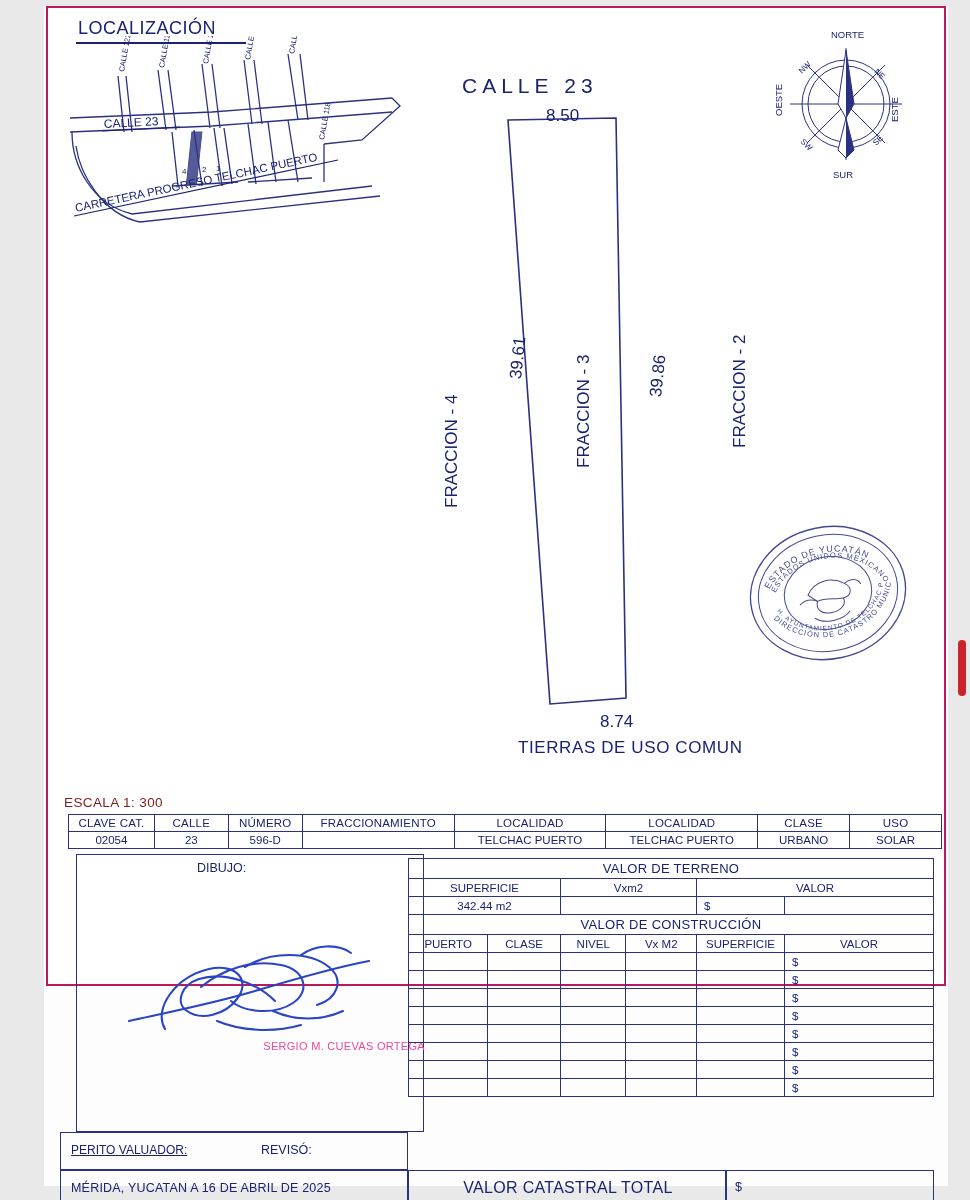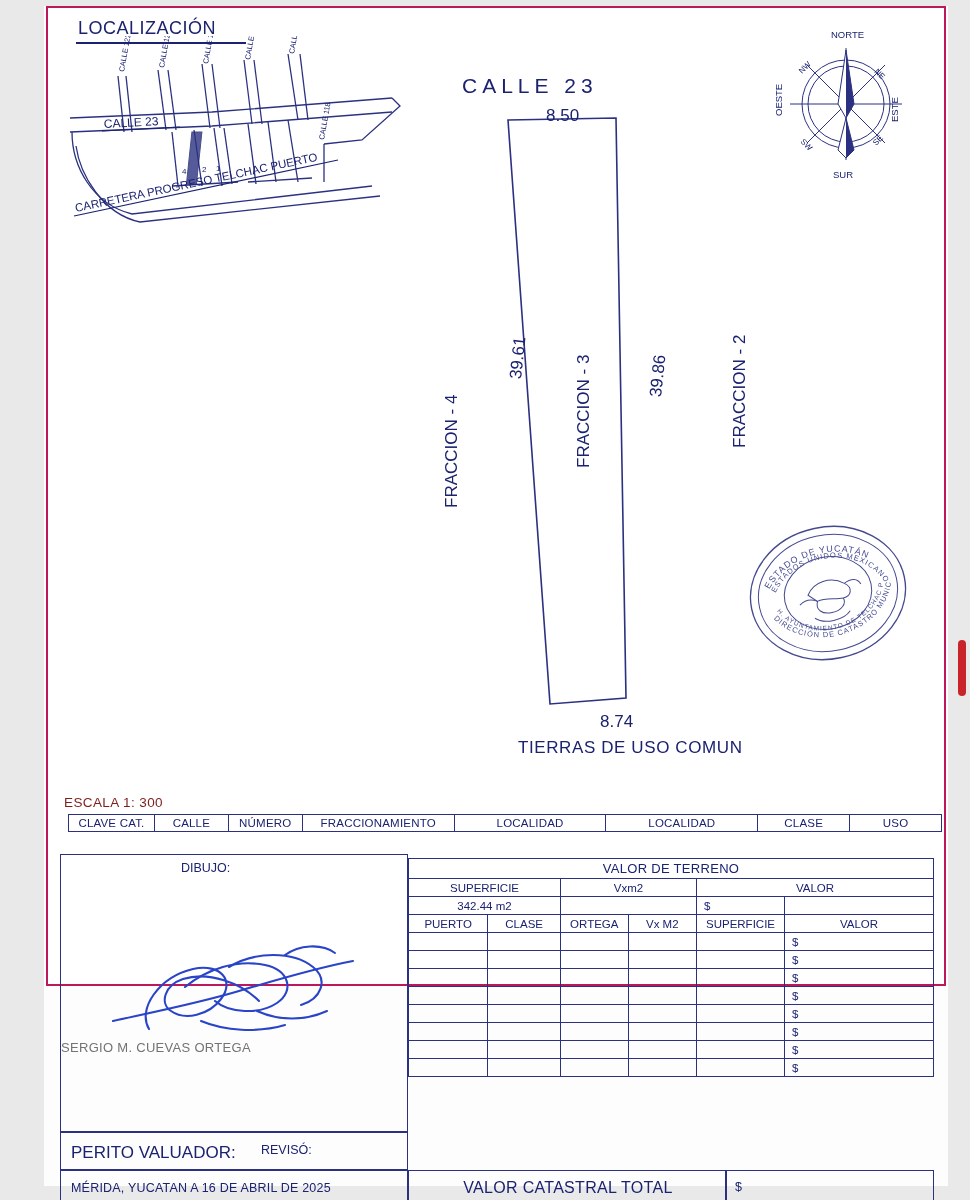--- a/index.html
+++ b/index.html
@@ -100,29 +100,29 @@
   }
   .t-head td { font-size: 11.5px; letter-spacing:.2px; }
 
   
   #info-table { left: 20px; top: 806px; width: 874px; }
 
   
   #lower { position:absolute; left:12px; top:846px; width:874px; height:316px; }
   .cell-box { position:absolute; border:1px solid #2b3180; box-sizing:border-box; }
 
-  #dibujo-box { left:0; top:0; width:348px; height:278px; }
+  #dibujo-box { left:16px; top:0; width:348px; height:278px; }
   .dibujo-label { position:absolute; left:120px; top:6px; font-size:12.5px; color:#1b2270; }
   .signature { position:absolute; left:28px; top:70px; width:300px; height:130px; }
   .sig-name {
-    position:absolute; left:0; top:185px; width:348px; text-align:left;
-    font-size:13px; color:#737373; letter-spacing:.3px;
+    position:absolute; left:0; top:185px; width:348px; text-align:right;
+    font-size:11px; color:#ec4899; letter-spacing:.3px;
   }
   #perito-box { left:0; top:278px; width:348px; height:38px; }
-  .perito-txt { position:absolute; left:10px; top:10px; font-size:17px; color:#1b2270; }
+  .perito-txt { position:absolute; left:10px; top:10px; font-size:12px; color:#1b2270;text-decoration:underline; }
   .reviso-txt { position:absolute; left:200px; top:10px; font-size:12.5px; color:#1b2270; }
 
   #fecha-box { position:absolute; left:0; top:316px; width:348px; height:36px; border:1px solid #2b3180; box-sizing:border-box;}
   .fecha-txt { position:absolute; left:10px; top:10px; font-size:12.5px; color:#1b2270; letter-spacing:.2px;}
 
   #vct-box { position:absolute; left:348px; top:316px; width:318px; height:36px; border:1px solid #2b3180; box-sizing:border-box;}
   .vct-txt { position:absolute; left:0; top:8px; width:318px; text-align:center; font-size:16px; color:#1b2270; letter-spacing:.3px;}
   #vct-val { position:absolute; left:666px; top:316px; width:208px; height:36px; border:1px solid #2b3180; box-sizing:border-box;}
   .money { position:absolute; left:8px; top:9px; font-size:12.5px; color:#1b2270; }
 
@@ -285,20 +285,30 @@
           <tr class="t-head">
         <td style="width:86px">CLAVE CAT.</td>
         <td style="width:74px">CALLE</td>
         <td style="width:74px">NÚMERO</td>
         <td style="width:152px">FRACCIONAMIENTO</td>
         <td style="width:152px">LOCALIDAD</td>
         <td style="width:152px">LOCALIDAD</td>
         <td style="width:92px">CLASE</td>
         <td style="width:92px">USO</td>
       </tr>
+      <tr>
+        <td>02054</td>
+        <td>23</td>
+        <td>596-D</td>
+        <td></td>
+        <td>TELCHAC PUERTO</td>
+        <td>TELCHAC PUERTO</td>
+        <td>URBANO</td>
+        <td>SOLAR</td>
+      </tr>
     </tbody>
       </table>
 
     <div id="lower">
 
       <div class="cell-box" id="dibujo-box">
         <div class="dibujo-label">DIBUJO:</div>
         <svg class="signature" viewBox="0 0 300 130">
           <g fill="none" stroke="#2a44c8" stroke-width="2.1" stroke-linecap="round">
             <path d="M24,96 C60,88 110,78 150,66 C190,54 232,42 264,36"></path>
@@ -328,23 +338,26 @@
           <td colspan="2" style="width:136px">Vxm2</td>
           <td colspan="2" style="width:238px">VALOR</td>
         </tr>
         <tr>
           <td colspan="2">342.44 m2</td>
           <td colspan="2"></td>
           <td style="width:30px" class="money-cell">$</td>
           <td></td>
         </tr>
         <tr>
+          <td class="sec-head" colspan="6">VALOR DE CONSTRUCCIÓN</td>
+        </tr>
+        <tr>
           <td style="width:50px">PUERTO</td>
           <td style="width:50px">CLASE</td>
-          <td style="width:52px">ORTEGA</td>
+          <td style="width:52px">NIVEL</td>
           <td style="width:56px">Vx M2</td>
           <td style="width:88px">SUPERFICIE</td>
           <td colspan="1">VALOR</td>
         </tr>
         <tr>
               <td></td>
               <td></td>
               <td></td>
               <td></td>
               <td></td>

